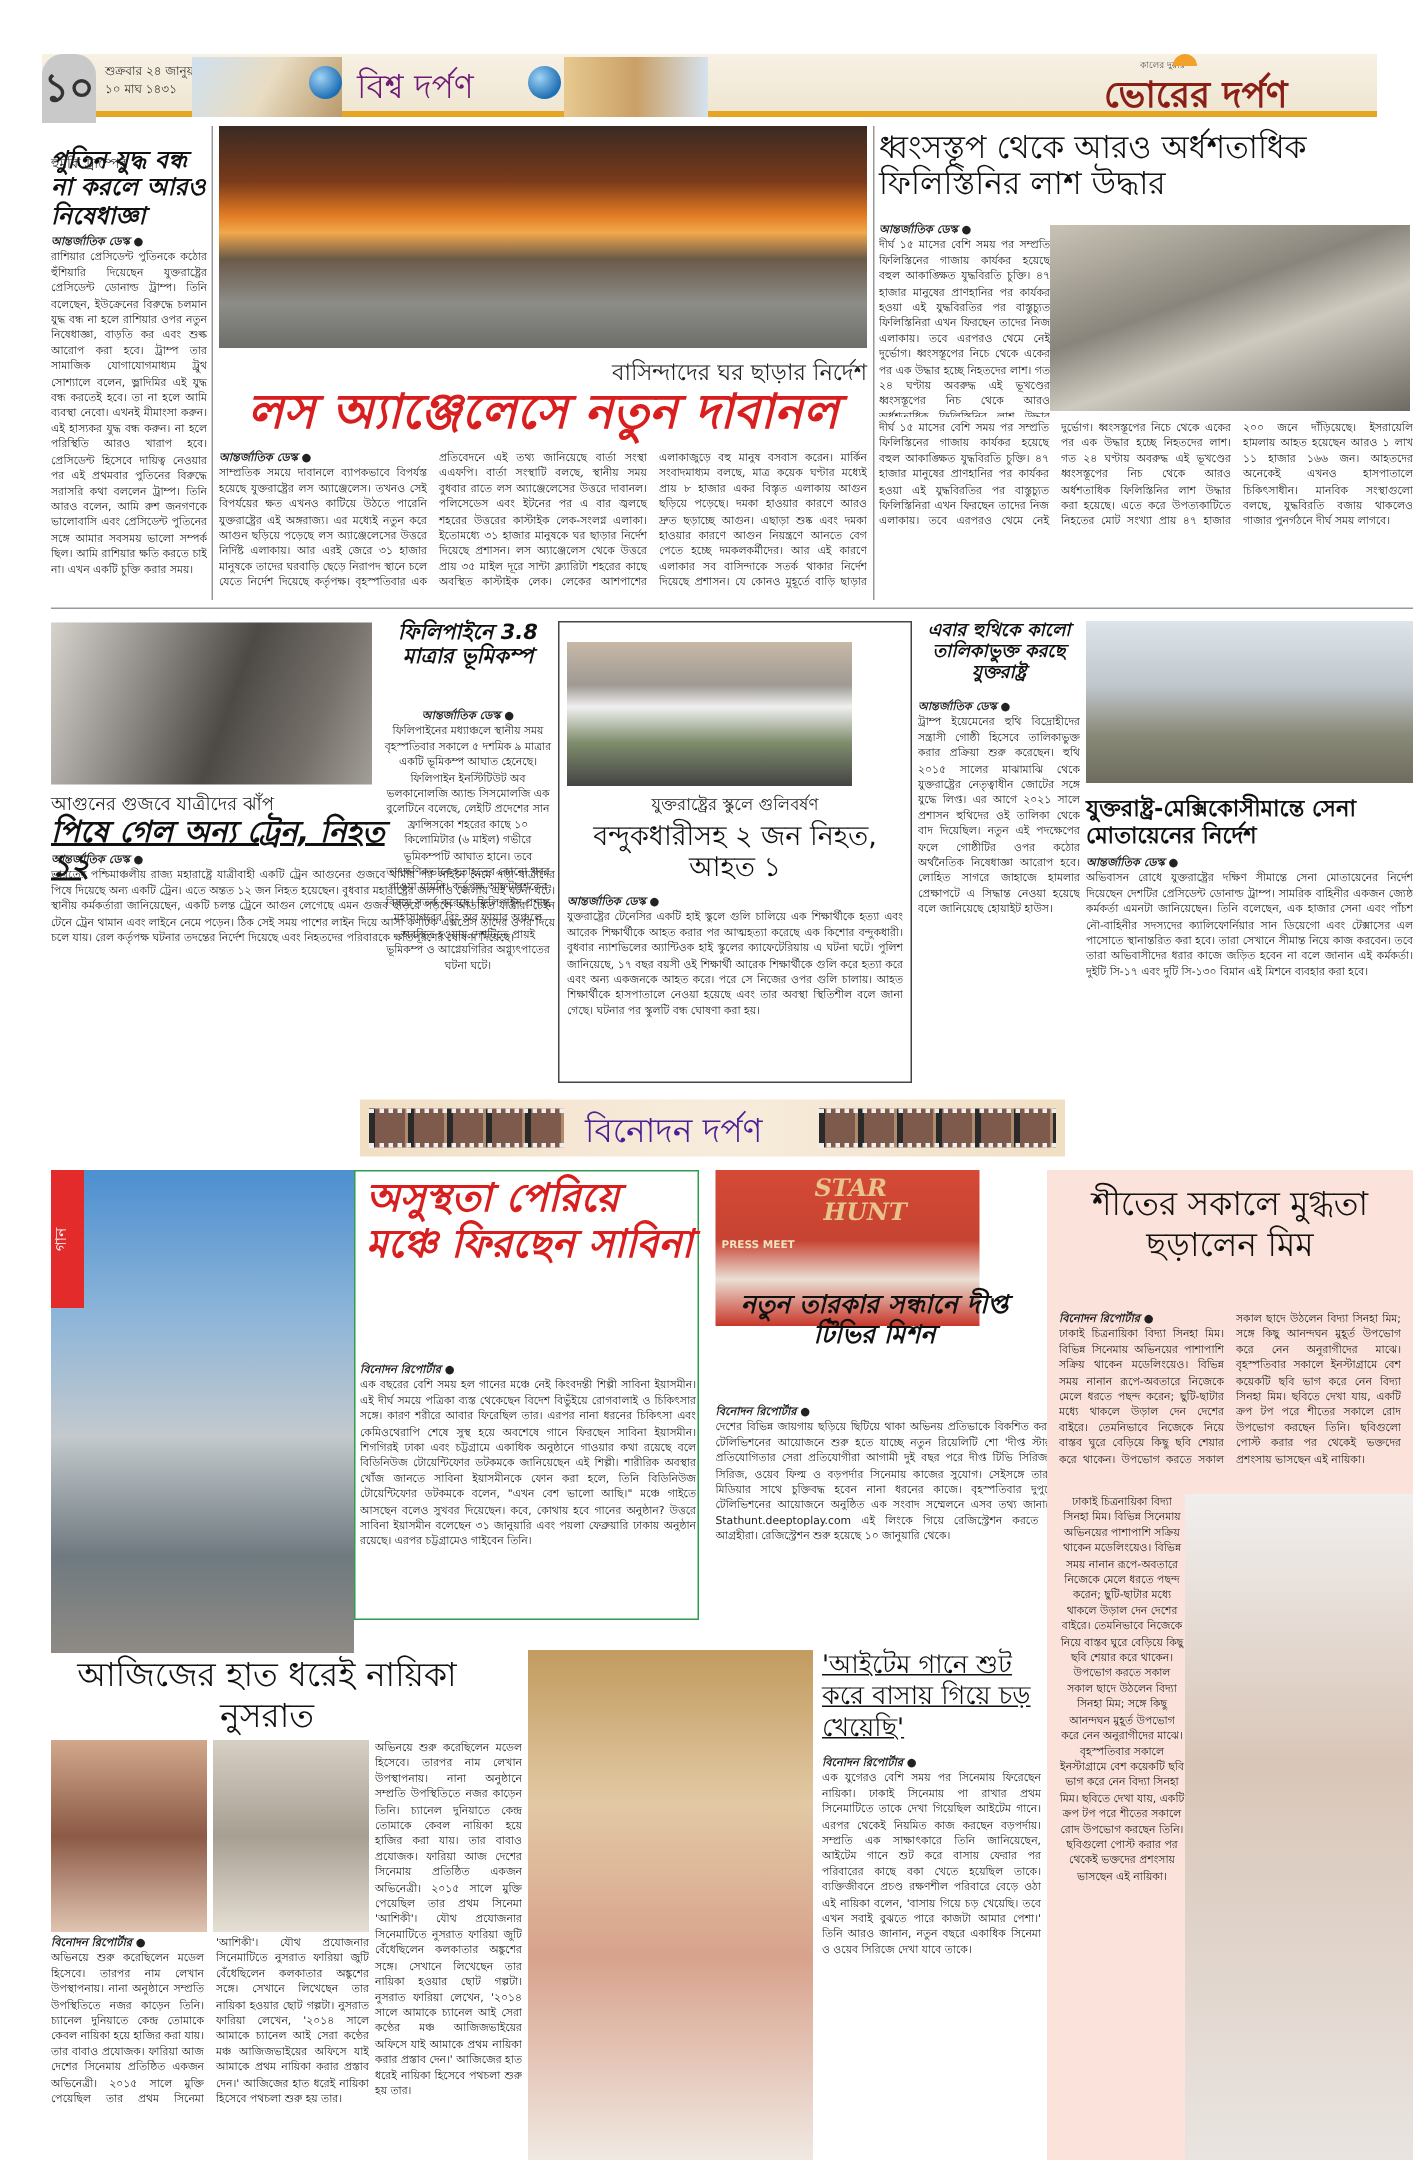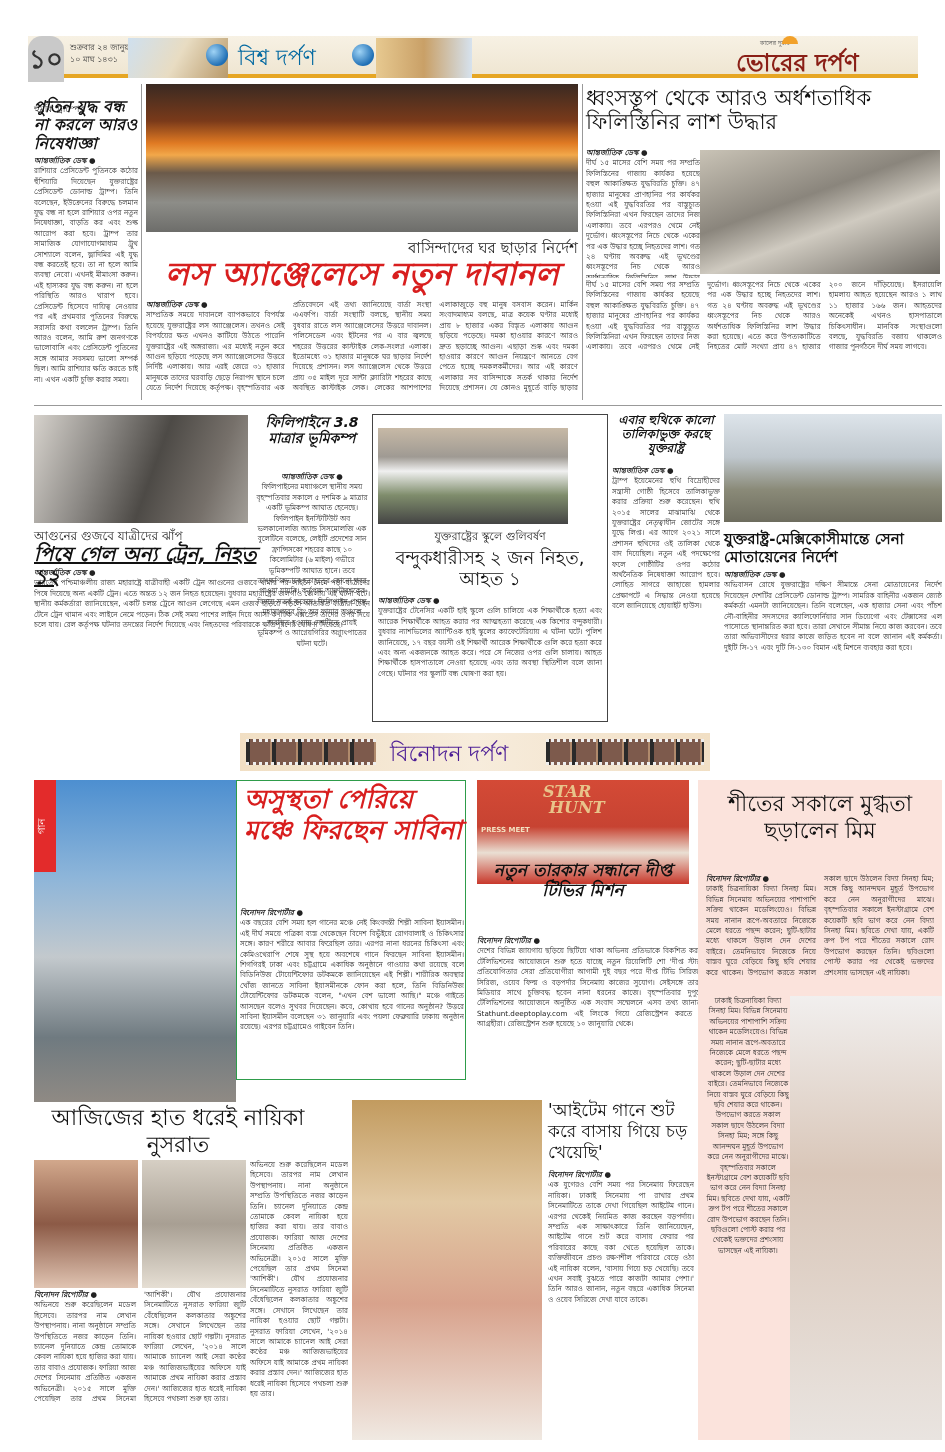--- a/index.html
+++ b/index.html
@@ -7,21 +7,21 @@
   body { font-family: "DejaVu Sans", sans-serif; color: #111; position: relative; }
   .abs { position: absolute; }
 
   
   .masthead { left: 28px; top: 36px; width: 890px; height: 42px; background: linear-gradient(#f7f1e4, #efe6d2); border-bottom: 4px solid #e6a623; }
   .pageno { left: 28px; top: 36px; width: 36px; height: 46px; background: #c9c9c9; border-radius: 14px 14px 0 0; font: bold 26px "DejaVu Serif", serif; color: #333; text-align: center; line-height: 46px; }
   .dateline { left: 70px; top: 42px; font-size: 8px; line-height: 12px; color: #333; }
   .banner-img { left: 128px; top: 38px; width: 100px; height: 40px; background: linear-gradient(120deg,#cfe0ef 0%,#e8dcc2 50%,#b99a6a 100%); }
   .banner-img2 { left: 300px; top: 38px; width: 96px; height: 40px; background: linear-gradient(90deg,#e7c990,#c9a067,#d6e2ee); }
   .globe { width: 22px; height: 22px; border-radius: 50%; background: radial-gradient(circle at 35% 35%, #9fd3f5, #1f6fb5 70%); }
-  .section-title { left: 232px; top: 40px; font: 22px "DejaVu Sans", sans-serif; color: #0369a1; }
+  .section-title { left: 232px; top: 40px; font: 22px "DejaVu Sans", sans-serif; color: #701a75; }
   .brand { left: 736px; top: 44px; font: bold 24px "DejaVu Sans", sans-serif; color: #8a1f16; }
   .brand-sub { left: 760px; top: 38px; font-size: 6px; color: #555; }
 
   
   .photo { background: #888; overflow: hidden; }
   .kicker { font-size: 11px; color: #222; }
   .hl { font-family: "DejaVu Sans", sans-serif; color: #111; line-height: 1.15; }
   .body-text { font-size: 7.2px; line-height: 10.4px; color: #222; text-align: justify; overflow: hidden; }
   .byline { font-weight: bold; font-style: italic; font-size: 7.5px; display: block; }
   .cols2 { column-count: 2; column-gap: 8px; }
@@ -134,21 +134,21 @@
 
 <div class="abs photo city" style="left:34px;top:780px;width:202px;height:322px;"></div>
 <div class="abs gan-tag" style="left:34px;top:780px;width:22px;height:92px;">গান</div>
 <div class="abs" style="left:236px;top:780px;width:230px;height:300px;border:1px solid #2e9c4a;"></div>
 <div class="abs hl" style="left:244px;top:784px;width:218px;font-size:26px;font-style:italic;font-weight:bold;color:#d81e1e;line-height:31px;">অসুস্থতা পেরিয়ে মঞ্চে ফিরছেন সাবিনা</div>
 <div class="abs body-text" style="left:240px;top:908px;width:224px;height:170px;">
   <span class="byline">বিনোদন রিপোর্টার ●</span>
   <span>এক বছরের বেশি সময় হল গানের মঞ্চে নেই কিংবদন্তী শিল্পী সাবিনা ইয়াসমীন। এই দীর্ঘ সময়ে পত্রিকা ব্যস্ত থেকেছেন বিদেশ বিভুঁইয়ে রোগবালাই ও চিকিৎসার সঙ্গে। কারণ শরীরে আবার ফিরেছিল তার। এরপর নানা ধরনের চিকিৎসা এবং কেমিওথেরাপি শেষে সুস্থ হয়ে অবশেষে গানে ফিরছেন সাবিনা ইয়াসমীন। শিগগিরই ঢাকা এবং চট্টগ্রামে একাধিক অনুষ্ঠানে গাওয়ার কথা রয়েছে বলে বিডিনিউজ টোয়েন্টিফোর ডটকমকে জানিয়েছেন এই শিল্পী। শারীরিক অবস্থার খোঁজ জানতে সাবিনা ইয়াসমীনকে ফোন করা হলে, তিনি বিডিনিউজ টোয়েন্টিফোর ডটকমকে বলেন, "এখন বেশ ভালো আছি।" মঞ্চে গাইতে আসছেন বলেও সুখবর দিয়েছেন। কবে, কোথায় হবে গানের অনুষ্ঠান? উত্তরে সাবিনা ইয়াসমীন বলেছেন ৩১ জানুয়ারি এবং পয়লা ফেব্রুয়ারি ঢাকায় অনুষ্ঠান রয়েছে। এরপর চট্টগ্রামেও গাইবেন তিনি।</span>
 </div>
 
-<div class="abs photo starhunt" style="left:477px;top:780px;width:212px;height:104px;">
+<div class="abs photo starhunt" style="left:477px;top:780px;width:176px;height:104px;">
   <div style="position:absolute;left:66px;top:4px;font:bold italic 16px 'DejaVu Serif',serif;color:#e8c48a;line-height:16px;">STAR</div>
   <div style="position:absolute;left:72px;top:20px;font:bold italic 16px 'DejaVu Serif',serif;color:#e8c48a;line-height:16px;">HUNT</div>
   <div style="position:absolute;left:4px;top:46px;font:bold 7px 'DejaVu Sans',sans-serif;color:#f3e1c0;">PRESS MEET</div>
 </div>
 <div class="abs hl" style="left:477px;top:861px;width:212px;text-align:center;font-size:17px;font-style:italic;font-weight:bold;">নতুন তারকার সন্ধানে দীপ্ত টিভির মিশন</div>
 <div class="abs body-text" style="left:477px;top:936px;width:244px;height:160px;">
   <span class="byline">বিনোদন রিপোর্টার ●</span>
   <span>দেশের বিভিন্ন জায়গায় ছড়িয়ে ছিটিয়ে থাকা অভিনয় প্রতিভাকে বিকশিত করতে দীপ্ত টেলিভিশনের আয়োজনে শুরু হতে যাচ্ছে নতুন রিয়েলিটি শো 'দীপ্ত স্টার হান্ট'। প্রতিযোগিতার সেরা প্রতিযোগীরা আগামী দুই বছর পরে দীপ্ত টিভি সিরিজ, ওয়েব সিরিজ, ওয়েব ফিল্ম ও বড়পর্দার সিনেমায় কাজের সুযোগ। সেইসঙ্গে তারা কাজী মিডিয়ার সাথে চুক্তিবদ্ধ হবেন নানা ধরনের কাজে। বৃহস্পতিবার দুপুরে দীপ্ত টেলিভিশনের আয়োজনে অনুষ্ঠিত এক সংবাদ সম্মেলনে এসব তথ্য জানানো হয়। Stathunt.deeptoplay.com এই লিংকে গিয়ে রেজিস্ট্রেশন করতে পারবেন আগ্রহীরা। রেজিস্ট্রেশন শুরু হয়েছে ১০ জানুয়ারি থেকে।</span>
 </div>
 
@@ -164,17 +164,17 @@
 <div class="abs hl" style="left:23px;top:1104px;width:310px;text-align:center;font-size:22px;line-height:27px;">আজিজের হাত ধরেই নায়িকা নুসরাত</div>
 <div class="abs photo nusrat1" style="left:34px;top:1160px;width:104px;height:128px;"></div>
 <div class="abs photo nusrat2" style="left:142px;top:1160px;width:104px;height:128px;"></div>
 <div class="abs body-text" style="left:250px;top:1160px;width:98px;height:280px;">অভিনয়ে শুরু করেছিলেন মডেল হিসেবে। তারপর নাম লেখান উপস্থাপনায়। নানা অনুষ্ঠানে সম্প্রতি উপস্থিতিতে নজর কাড়েন তিনি। চ্যানেল দুনিয়াতে কেন্দ্র তোমাকে কেবল নায়িকা হয়ে হাজির করা যায়। তার বাবাও প্রযোজক। ফারিয়া আজ দেশের সিনেমায় প্রতিষ্ঠিত একজন অভিনেত্রী। ২০১৫ সালে মুক্তি পেয়েছিল তার প্রথম সিনেমা 'আশিকী'। যৌথ প্রযোজনার সিনেমাটিতে নুসরাত ফারিয়া জুটি বেঁধেছিলেন কলকাতার অঙ্কুশের সঙ্গে। সেখানে লিখেছেন তার নায়িকা হওয়ার ছোট গল্পটা। নুসরাত ফারিয়া লেখেন, '২০১৪ সালে আমাকে চ্যানেল আই সেরা কণ্ঠের মঞ্চ আজিজভাইয়ের অফিসে যাই আমাকে প্রথম নায়িকা করার প্রস্তাব দেন।' আজিজের হাত ধরেই নায়িকা হিসেবে পথচলা শুরু হয় তার।</div>
 <div class="abs body-text cols2" style="left:34px;top:1290px;width:212px;height:150px;">
   <span class="byline">বিনোদন রিপোর্টার ●</span>
   <span>অভিনয়ে শুরু করেছিলেন মডেল হিসেবে। তারপর নাম লেখান উপস্থাপনায়। নানা অনুষ্ঠানে সম্প্রতি উপস্থিতিতে নজর কাড়েন তিনি। চ্যানেল দুনিয়াতে কেন্দ্র তোমাকে কেবল নায়িকা হয়ে হাজির করা যায়। তার বাবাও প্রযোজক। ফারিয়া আজ দেশের সিনেমায় প্রতিষ্ঠিত একজন অভিনেত্রী। ২০১৫ সালে মুক্তি পেয়েছিল তার প্রথম সিনেমা 'আশিকী'। যৌথ প্রযোজনার সিনেমাটিতে নুসরাত ফারিয়া জুটি বেঁধেছিলেন কলকাতার অঙ্কুশের সঙ্গে। সেখানে লিখেছেন তার নায়িকা হওয়ার ছোট গল্পটা। নুসরাত ফারিয়া লেখেন, '২০১৪ সালে আমাকে চ্যানেল আই সেরা কণ্ঠের মঞ্চ আজিজভাইয়ের অফিসে যাই আমাকে প্রথম নায়িকা করার প্রস্তাব দেন।' আজিজের হাত ধরেই নায়িকা হিসেবে পথচলা শুরু হয় তার।</span>
 </div>
 
 <div class="abs photo item" style="left:352px;top:1100px;width:190px;height:340px;"></div>
-<div class="abs hl" style="left:548px;top:1100px;width:148px;font-size:17px;line-height:21px;">'আইটেম গানে শুট করে বাসায় গিয়ে চড় খেয়েছি'</div>
+<div class="abs hl" style="left:548px;top:1100px;width:148px;font-size:17px;line-height:21px;text-decoration:underline;">'আইটেম গানে শুট করে বাসায় গিয়ে চড় খেয়েছি'</div>
 <div class="abs body-text" style="left:548px;top:1170px;width:146px;height:270px;">
   <span class="byline">বিনোদন রিপোর্টার ●</span>
   <span>এক যুগেরও বেশি সময় পর সিনেমায় ফিরেছেন নায়িকা। ঢাকাই সিনেমায় পা রাখার প্রথম সিনেমাটিতে তাকে দেখা গিয়েছিল আইটেম গানে। এরপর থেকেই নিয়মিত কাজ করছেন বড়পর্দায়। সম্প্রতি এক সাক্ষাৎকারে তিনি জানিয়েছেন, আইটেম গানে শুট করে বাসায় ফেরার পর পরিবারের কাছে বকা খেতে হয়েছিল তাকে। ব্যক্তিজীবনে প্রচণ্ড রক্ষণশীল পরিবারে বেড়ে ওঠা এই নায়িকা বলেন, 'বাসায় গিয়ে চড় খেয়েছি। তবে এখন সবাই বুঝতে পারে কাজটা আমার পেশা।' তিনি আরও জানান, নতুন বছরে একাধিক সিনেমা ও ওয়েব সিরিজে দেখা যাবে তাকে।</span>
 </div>
 
 </body></html>

